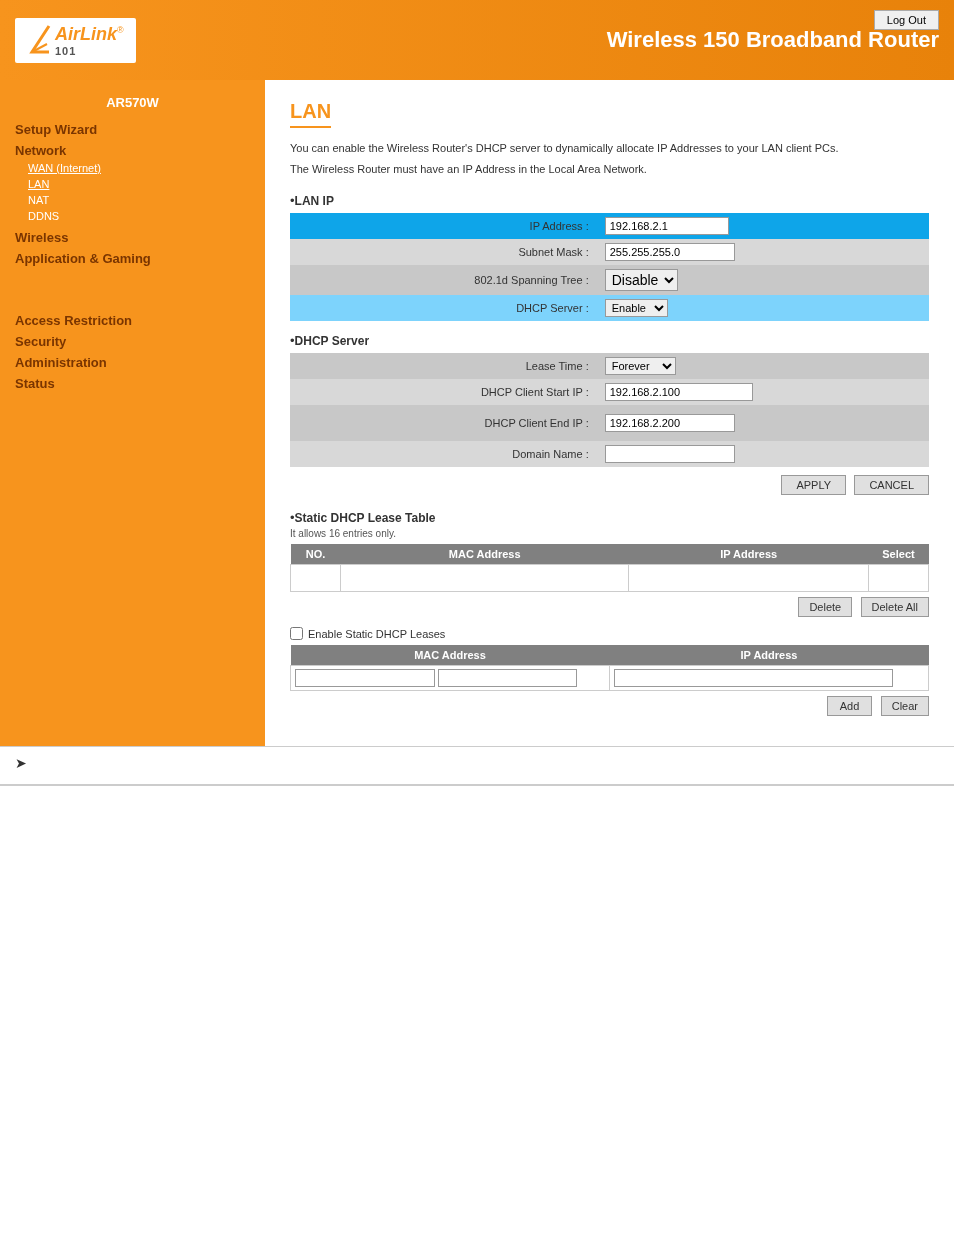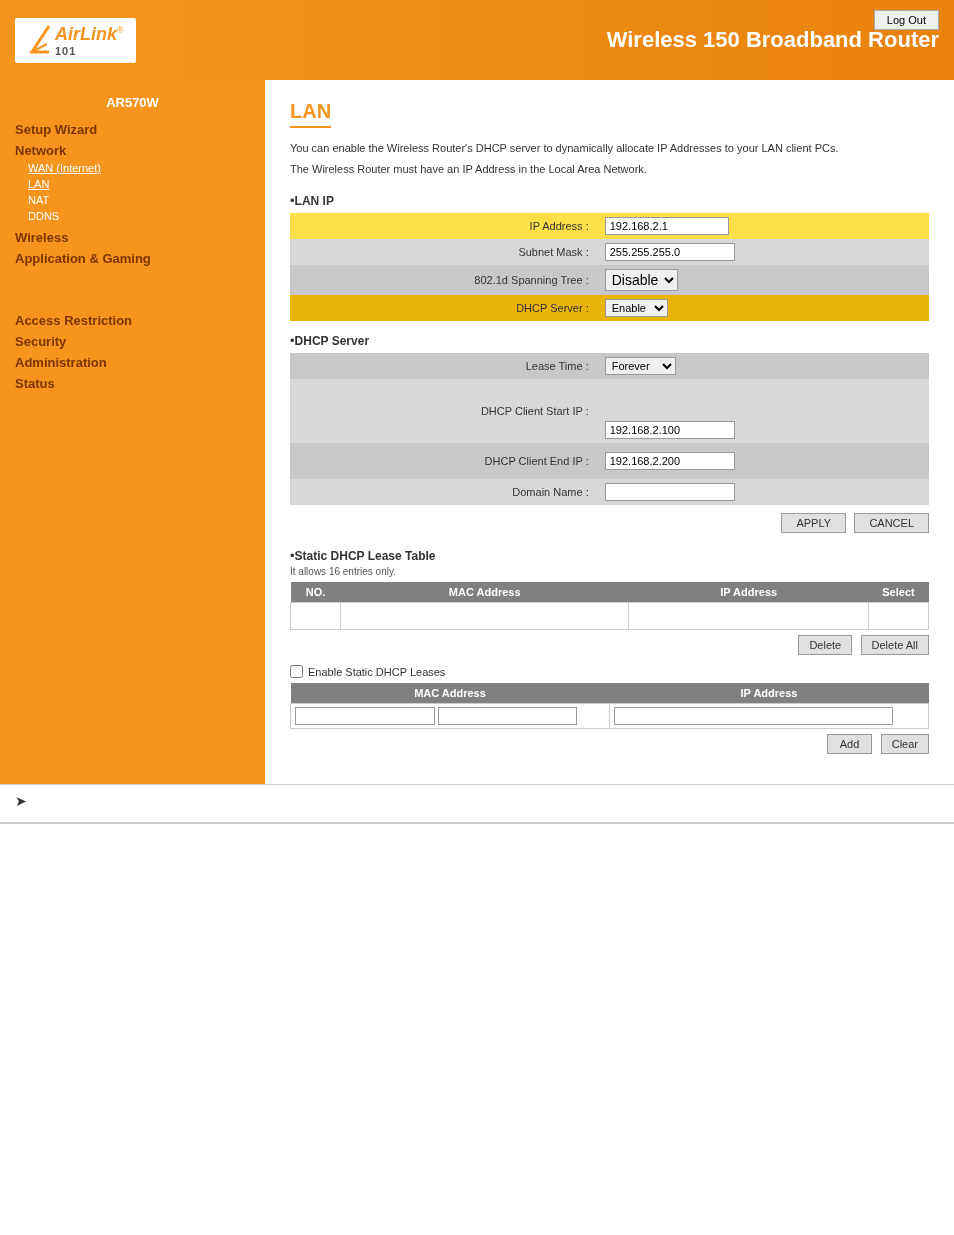--- a/index.html
+++ b/index.html
@@ -76,42 +76,42 @@
     <div style="font-size:11px; color:#333; margin-bottom:15px; line-height:1.6;">The Wireless Router must have an IP Address in the Local Area Network.</div>
 
     
     <div style="display:flex; align-items:center; margin-bottom:5px;">
       <span style="font-size:13px; color:#333;">• </span>
       <span style="font-size:12px; font-weight:bold; color:#333;">LAN IP</span>
     </div>
 
     <table style="width:100%; border-collapse:collapse; margin-bottom:12px;">
       <tbody>
-          <tr style="background:#fde047;">
+          <tr style="background:#0ea5e9;">
         <td style="text-align:right; padding:4px 8px; font-size:11px; width:48%; color:#333;">IP Address :</td>
         <td style="padding:4px 8px; font-size:11px;">
           <input type="text" value="192.168.2.1" style="border: 1px solid rgb(153, 153, 153); padding: 2px 4px; font-size: 11px; width: 124px;">
         </td>
       </tr>
       <tr style="background:#d8d8d8;">
         <td style="text-align:right; padding:4px 8px; font-size:11px; color:#333;">Subnet Mask :</td>
         <td style="padding:4px 8px; font-size:11px;">
           <input type="text" value="255.255.255.0" style="border: 1px solid rgb(153, 153, 153); padding: 2px 4px; font-size: 11px; width: 130px;">
         </td>
       </tr>
       <tr style="background:#c8c8c8;">
         <td style="text-align:right; padding:4px 8px; font-size:11px; color:#333;">802.1d Spanning Tree :</td>
         <td style="padding:4px 8px; font-size:11px;">
           <select style="border:1px solid #999; padding:1px 2px; font-size:14px;">
             <option>Disable</option>
             <option>Enable</option>
           </select>
         </td>
       </tr>
-      <tr style="background:#eab308;">
+      <tr style="background:#7dd3fc;">
         <td style="text-align:right; padding:4px 8px; font-size:11px; color:#333;">DHCP Server :</td>
         <td style="padding:4px 8px; font-size:11px;">
           <select style="border:1px solid #999; padding:1px 2px; font-size:11px;">
             <option>Enable</option>
             <option>Disable</option>
           </select>
         </td>
       </tr>
     </tbody>
       </table>
@@ -133,21 +133,21 @@
             <option>2 Hours</option>
             <option>4 Hours</option>
             <option>8 Hours</option>
             <option>24 Hours</option>
           </select>
         </td>
       </tr>
       <tr style="background:#d8d8d8;">
         <td style="text-align:right; padding:4px 8px; font-size:11px; color:#333;">DHCP Client Start IP :</td>
         <td style="padding:4px 8px; font-size:11px;">
-          <input type="text" value="192.168.2.100" style="border: 1px solid rgb(153, 153, 153); padding: 2px 4px; font-size: 11px; width: 130px; margin-top: 38px;">
+          <input type="text" value="192.168.2.100" style="border: 1px solid rgb(153, 153, 153); padding: 2px 4px; font-size: 11px; width: 148px;">
         </td>
       </tr>
       <tr style="background:#c8c8c8;">
         <td style="text-align:right; padding:12px 8px; font-size:11px; color:#333;">DHCP Client End IP :</td>
         <td style="padding:4px 8px; font-size:11px;">
           <input type="text" value="192.168.2.200" style="border: 1px solid rgb(153, 153, 153); padding: 2px 4px; font-size: 11px; width: 130px;">
         </td>
       </tr>
       <tr style="background:#d8d8d8;">
         <td style="text-align:right; padding:4px 8px; font-size:11px; color:#333;">Domain Name :</td>

